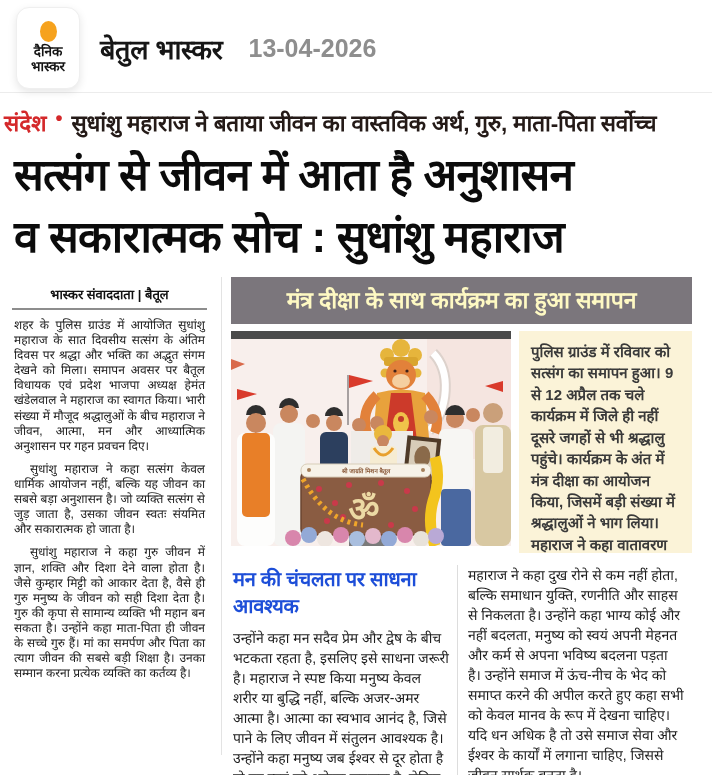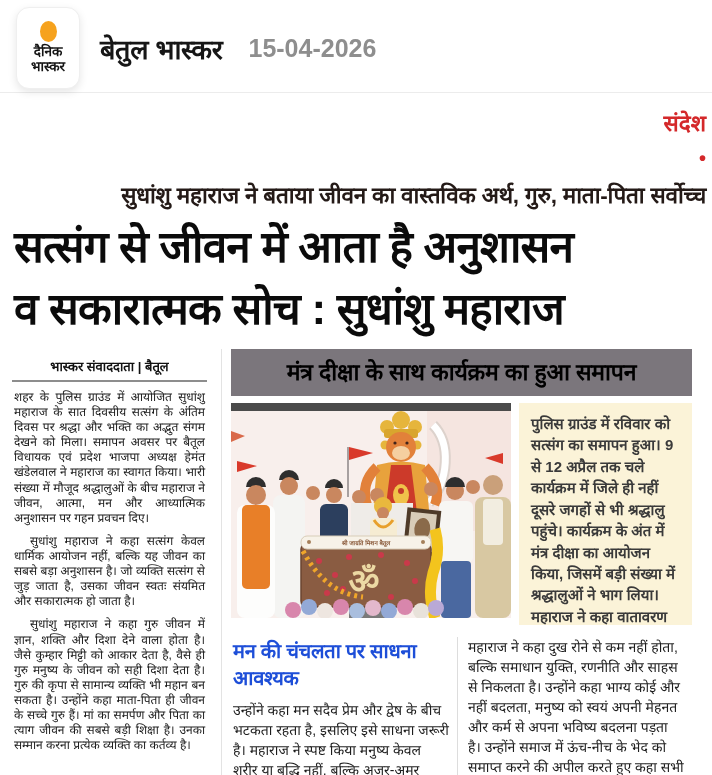--- a/index.html
+++ b/index.html
@@ -16,21 +16,21 @@
     border:1px solid #efefef;box-shadow:0 3px 8px rgba(0,0,0,0.10);
     display:flex;flex-direction:column;align-items:center;justify-content:center;flex:none;
   }
   .logo-dot{width:17px;height:21px;border-radius:50%;background:#f6a21d;margin-bottom:3px;}
   .logo-text{font-size:13.5px;font-weight:900;line-height:1.08;color:#141414;text-align:center;white-space:nowrap;}
   .edition{font-size:27px;font-weight:800;color:#161616;letter-spacing:-0.3px;}
   .date{font-size:25px;font-weight:700;color:#8e8e8e;margin-left:6px;}
   .header-rule{height:1px;background:#ececec;margin:2px 0 0 0;}
 
   
-  .kicker{display:flex;align-items:flex-end;gap:9px;padding:14px 6px 4px 4px;font-size:22.5px;font-weight:800;flex-direction:column;}
+  .kicker{display:flex;align-items:flex-start;gap:9px;padding:14px 6px 4px 4px;font-size:22.5px;font-weight:800;}
   .kicker-label{color:#d4282a;}
   .kicker-bullet{color:#d4282a;font-size:20px;}
   .kicker-text{color:#241a17;letter-spacing:-0.2px;}
 
   
   .headline{padding:2px 2px 8px 14px;color:#0b0b0b;font-weight:700;letter-spacing:-0.8px;}
   .headline .hl-line{font-size:44px;line-height:1.42;}
 
   
   .main{display:flex;padding:0 20px 0 4px;box-sizing:border-box;height:478px;}
@@ -38,21 +38,21 @@
   .byline-row{
     text-align:center;font-size:13px;font-weight:800;color:#111;
     padding:8px 0 5px 0;border-bottom:2px solid #8d8d8d;margin:0 6px 8px 6px;
   }
   .left-body p{font-size:12px;line-height:1.26;text-align:justify;margin:8px;color:#1b1b1b;font-weight:500;}
   .left-body p + p{text-indent:16px;margin-top:2px;}
 
   .right-region{flex:1;padding-left:9px;box-sizing:border-box;display:flex;flex-direction:column;}
 
   .banner{
-    background:#7b767c;color:#000000;text-align:center;
+    background:#7b767c;color:#fef9c3;text-align:center;
     font-size:23px;font-weight:800;padding:6px 4px 9px 4px;letter-spacing:-0.2px;
   }
 
   .media-row{display:flex;gap:8px;margin-top:7px;align-items:flex-start;}
   .photo-wrap{width:280px;height:215px;flex:none;background:#f8efec;overflow:hidden;}
   .sidebar{
     flex:1;background:#fbf3d8;min-height:202px;max-height:222px;overflow:hidden;
     padding:10px 12px;box-sizing:border-box;
     font-size:15px;line-height:1.43;font-weight:700;color:#3a3a3a;text-align:left;
   }
@@ -68,21 +68,21 @@
 
 <div class="page">
 
   <div class="header">
     <div class="logo-box">
       <div class="logo-dot"></div>
       <div class="logo-text">दैनिक</div>
       <div class="logo-text">भास्कर</div>
     </div>
     <div class="edition">बेतुल भास्कर</div>
-    <div class="date">15-04-2026</div>
+    <div class="date">13-04-2026</div>
   </div>
   <div class="header-rule"></div>
 
   <div class="kicker">
     <span class="kicker-label">संदेश</span>
     <span class="kicker-bullet">•</span>
     <span class="kicker-text">सुधांशु महाराज ने बताया जीवन का वास्तविक अर्थ, गुरु, माता-पिता सर्वोच्च</span>
   </div>
 
   <div class="headline">

